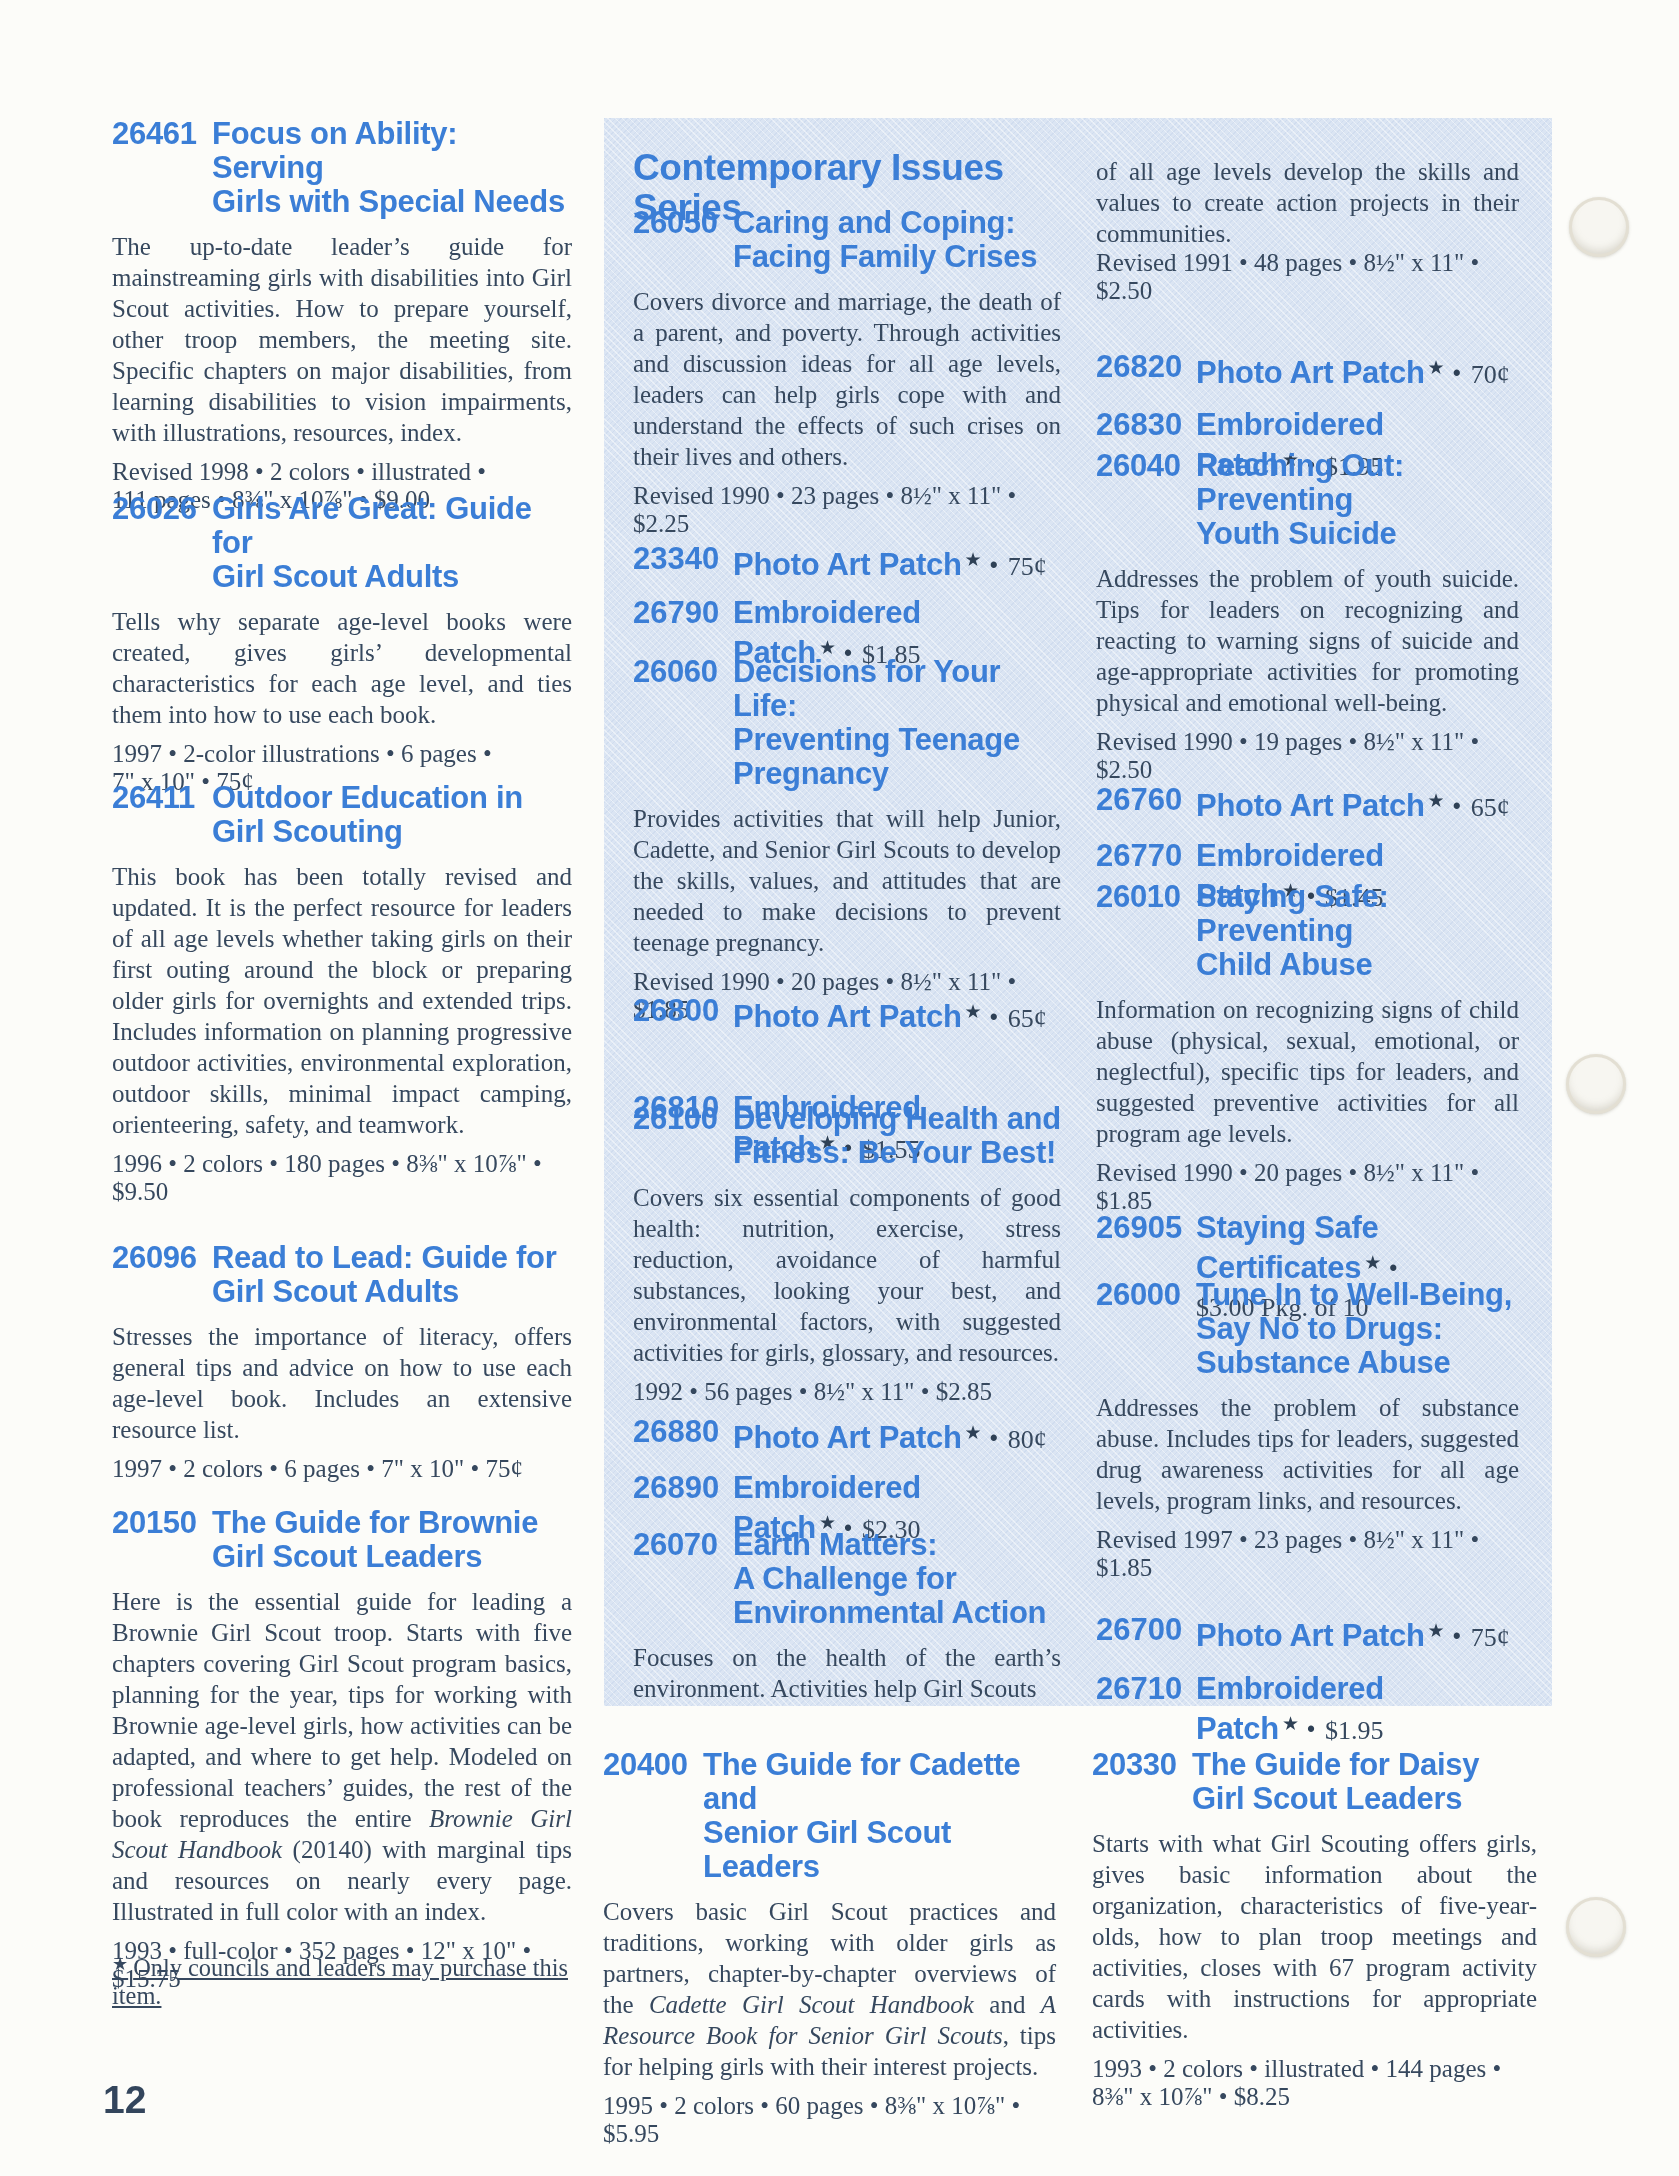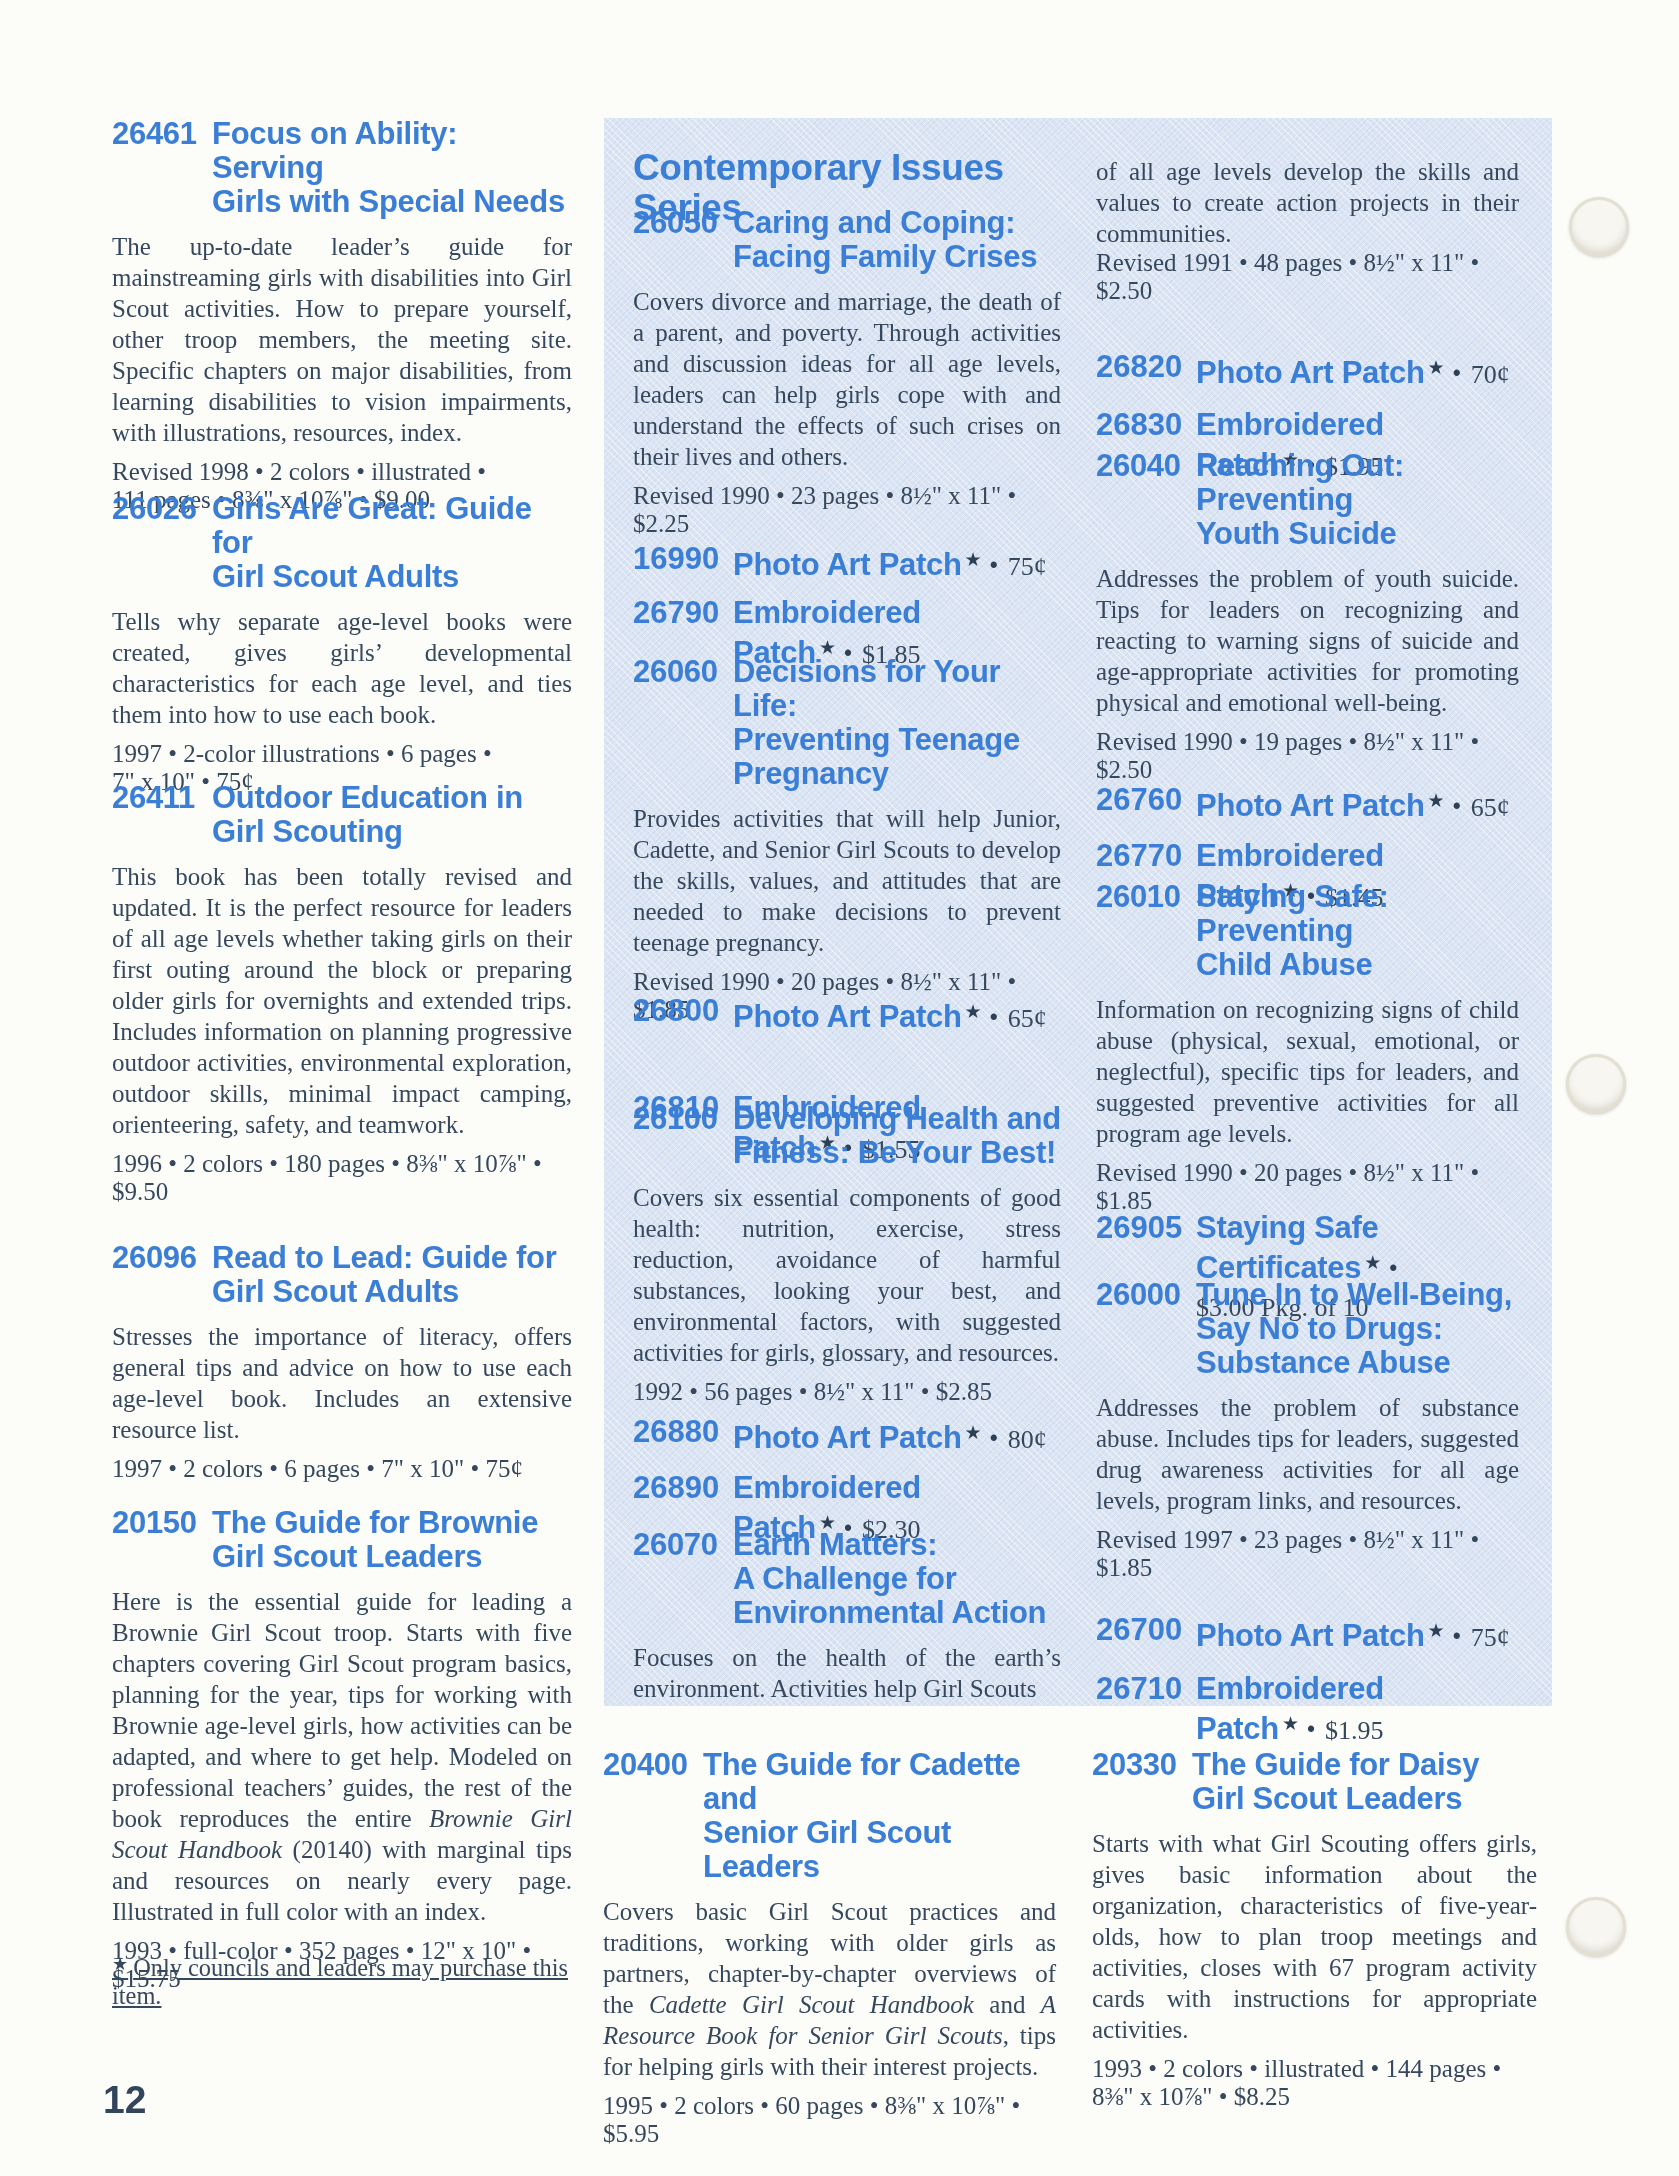--- a/index.html
+++ b/index.html
@@ -133,21 +133,21 @@
         <span class="num">26050</span>
           <span class="ttl">Caring and Coping:
 Facing Family Crises</span>
       </div>
       <p class="body"><span>Covers divorce and marriage, the death of a parent, and poverty. Through activities and discussion ideas for all age levels, leaders can help girls cope with and understand the effects of such crises on their lives and others.</span></p>
       <p class="specs">Revised 1990 • 23 pages • 8½" x 11" •
 $2.25</p>
     </section>
 
     <div class="patch" style="top:542px;">
-      <span class="num">16990</span>
+      <span class="num">23340</span>
       <span class="pline"><span class="ptitle">Photo Art Patch</span><span class="star">★</span><span class="psep">•</span><span class="price">75¢</span></span>
     </div>
 
     <div class="patch" style="top:596px;">
       <span class="num">26790</span>
       <span class="pline"><span class="ptitle">Embroidered Patch</span><span class="star">★</span><span class="psep">•</span><span class="price">$1.85</span></span>
     </div>
 
     <section class="book" style="top:655px;">
       <div class="head">

